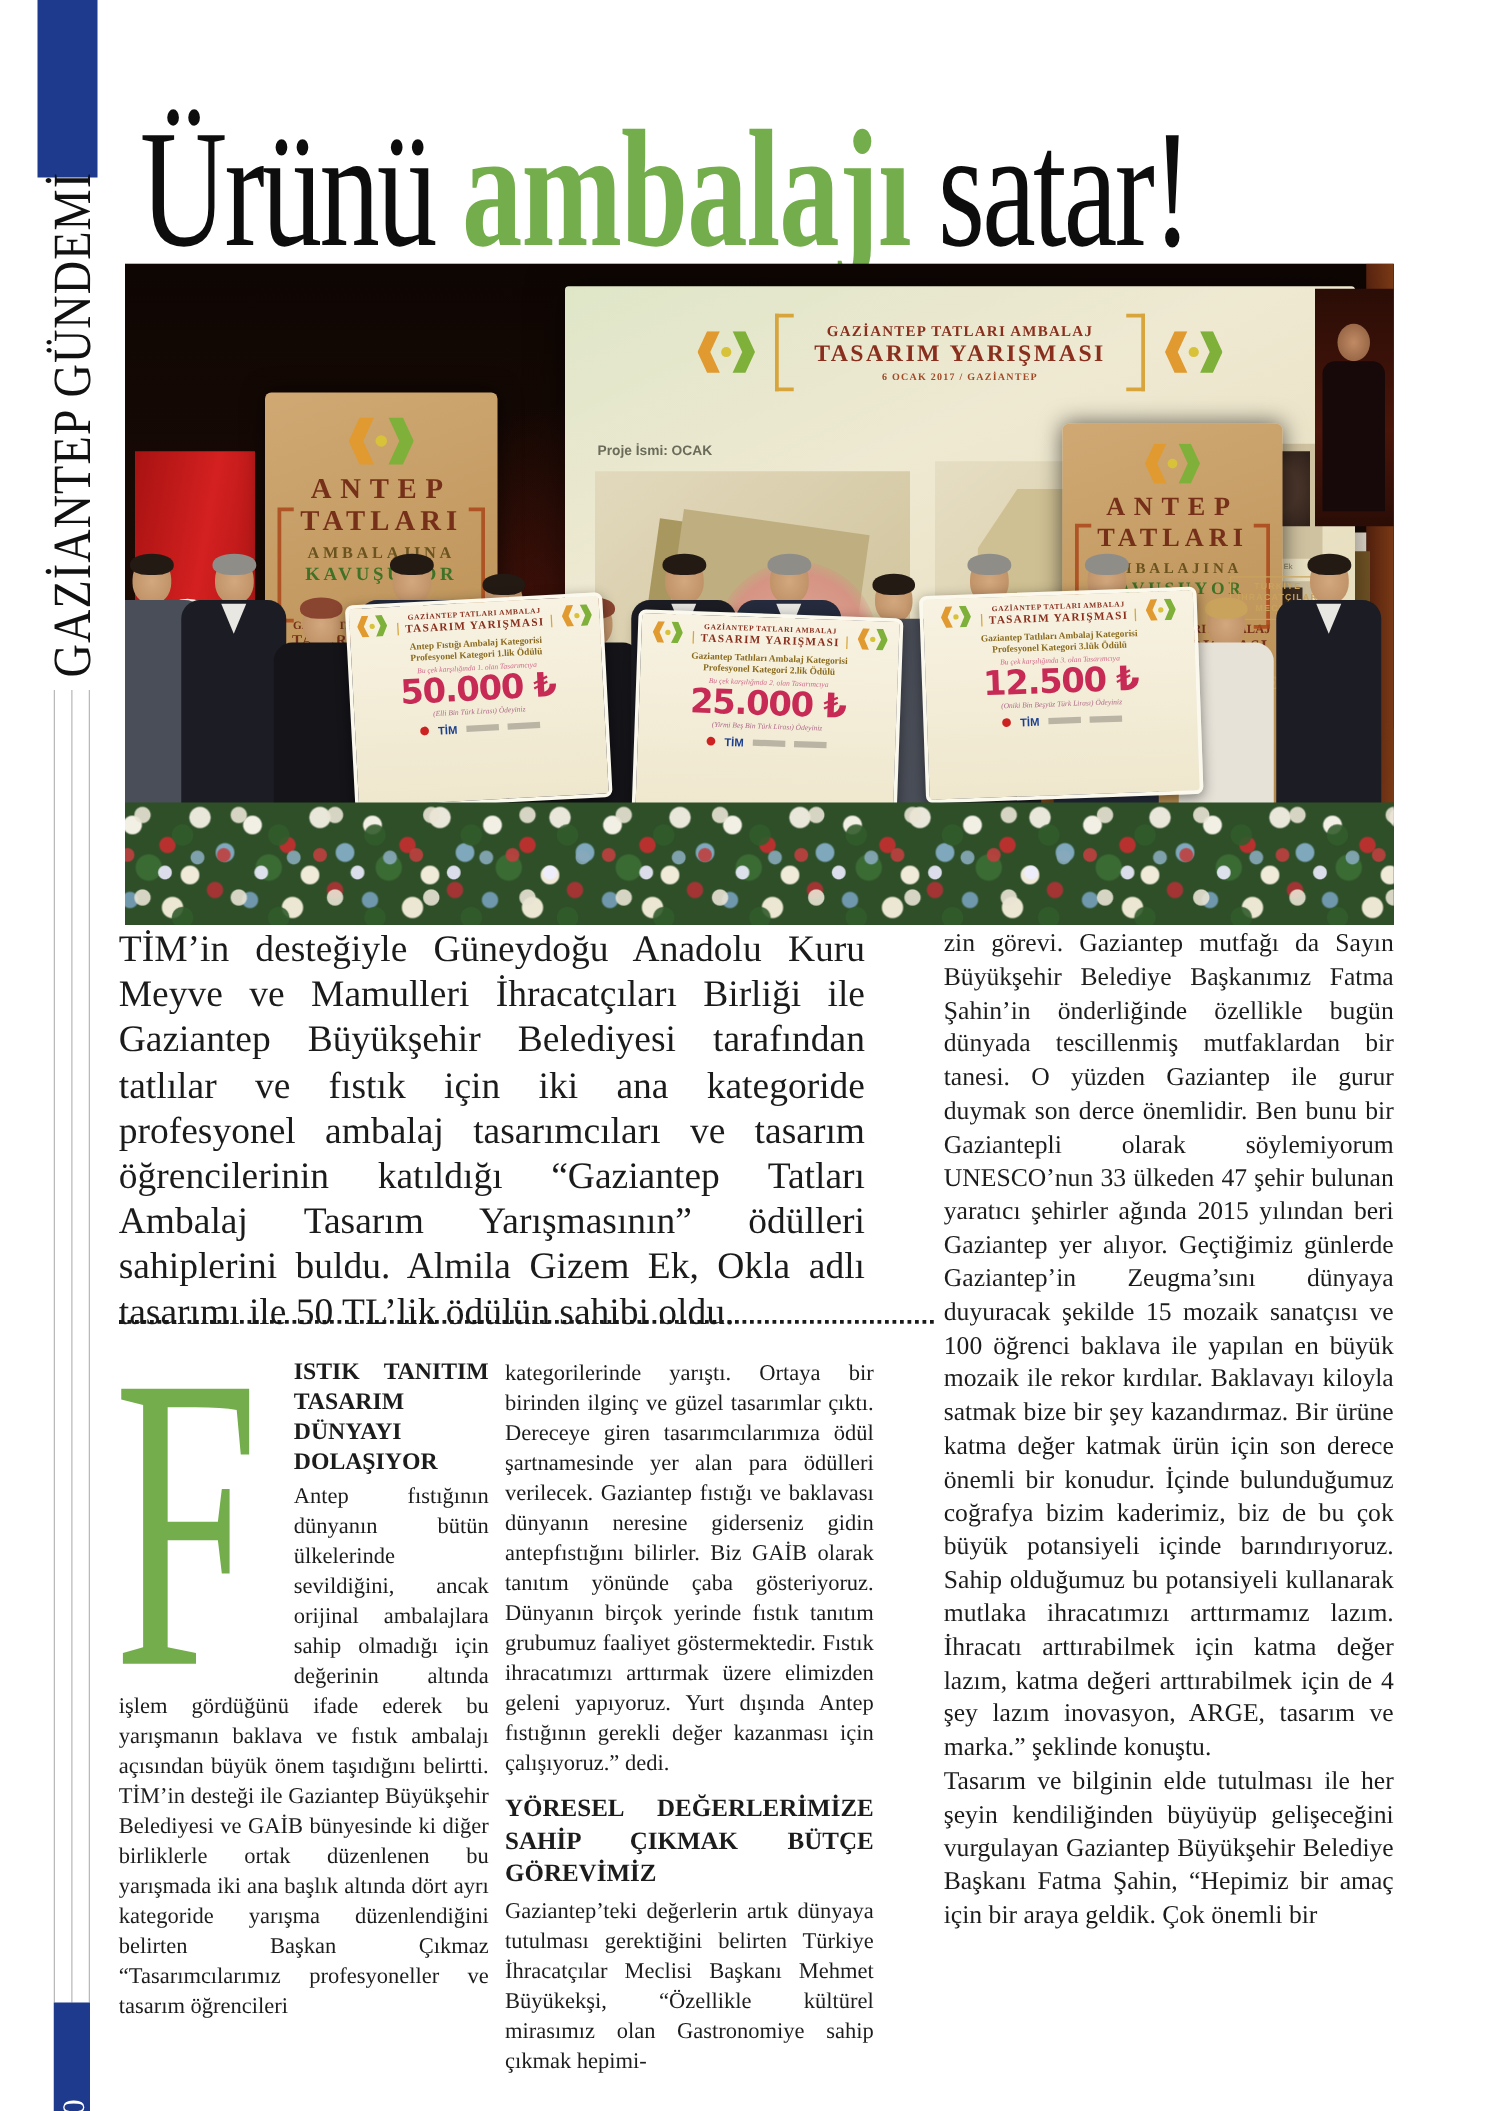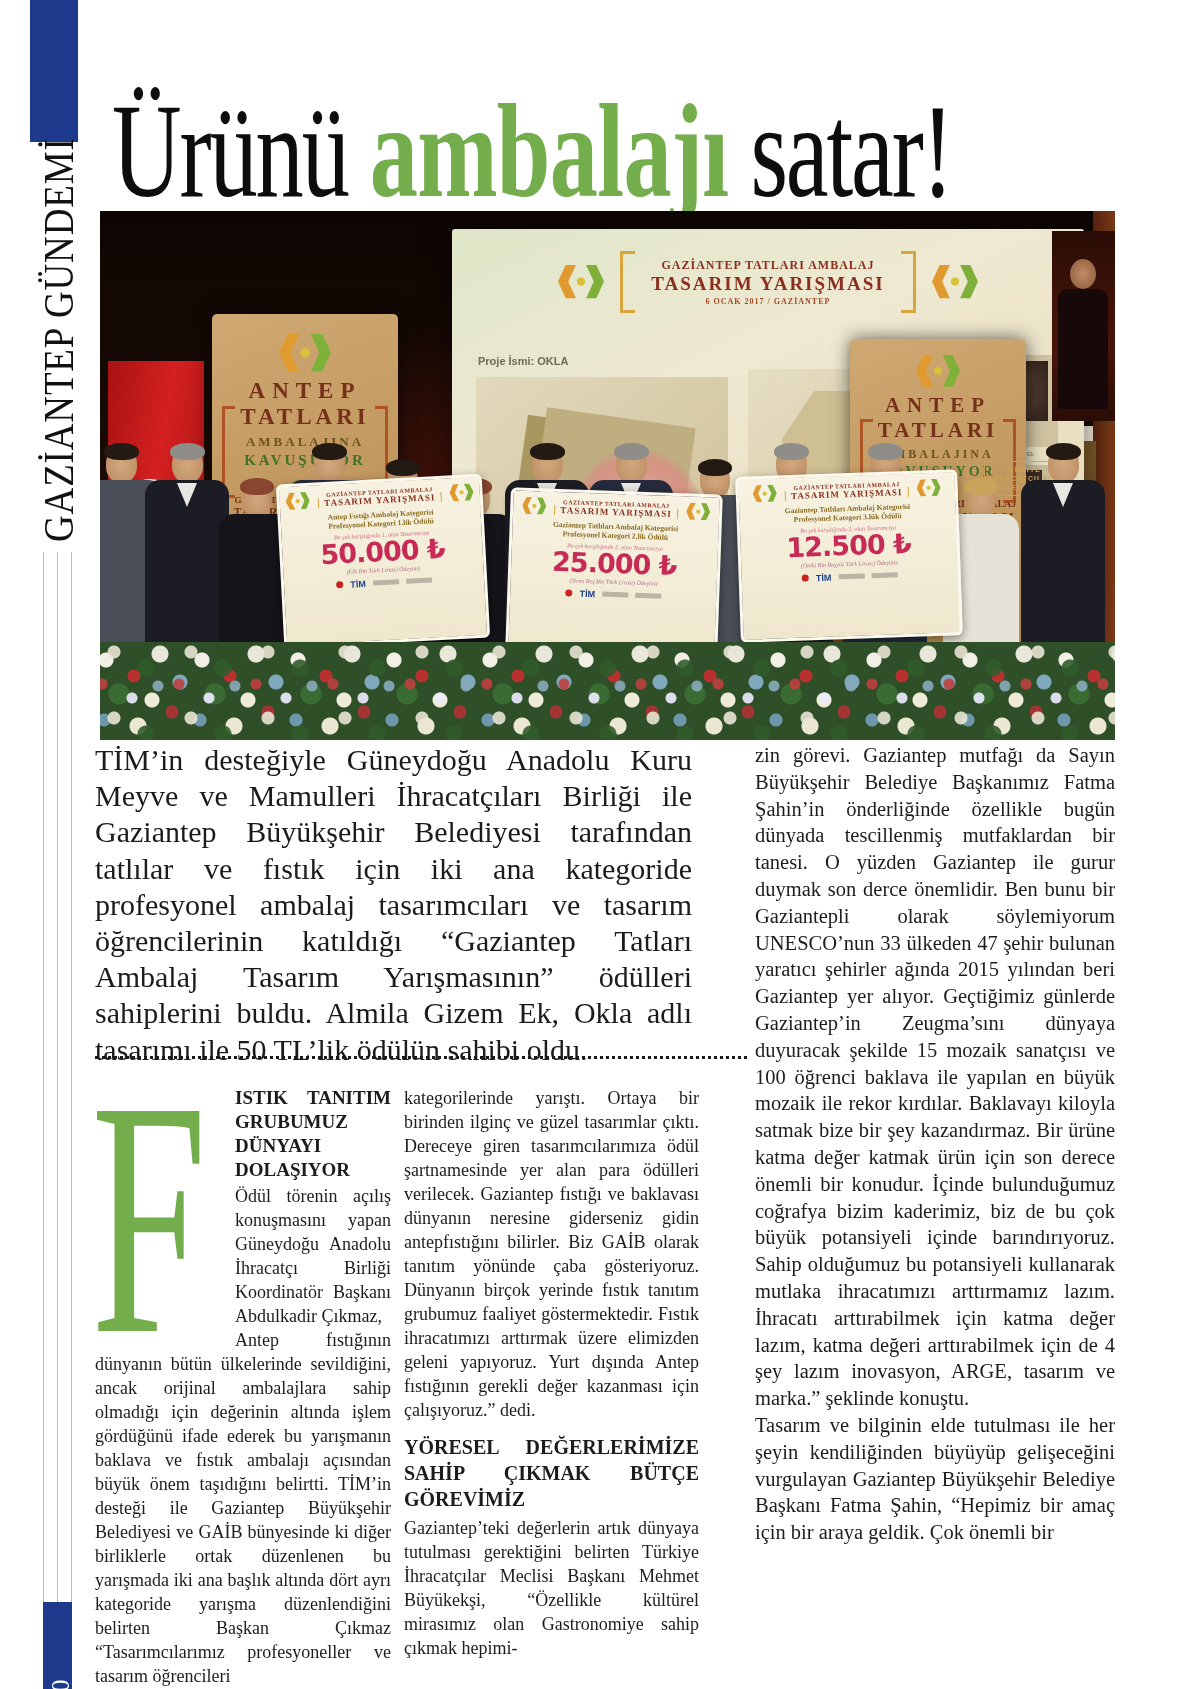--- a/index.html
+++ b/index.html
@@ -241,21 +241,21 @@
         <div class="sc-title">
           <div class="sc-t1">GAZİANTEP TATLARI AMBALAJ</div>
           <div class="sc-t2">TASARIM YARIŞMASI</div>
           <div class="sc-t3">6 OCAK 2017 / GAZİANTEP</div>
         </div>
         <div class="cbr cbr-r"></div>
         <svg class="sc-logo" viewBox="0 0 36 26">
             <use href="#glogo-def"></use>
           </svg>
       </div>
-      <div class="sc-project">Proje İsmi: OKLA</div>
+      <div class="sc-project">Proje İsmi: OCAK</div>
       <div class="sc-img1">
           <div class="box"></div>
         </div>
       <div class="sc-pink"></div>
       <div class="sc-img2">
           <div class="box"></div>
         </div>
       <div class="sc-portrait">
           <div class="ph"></div>
         </div>
@@ -467,22 +467,21 @@
     <div class="flowers2"></div>
   </figure>
 
   <section class="lead">TİM’in desteğiyle Güneydoğu Anadolu Kuru Meyve ve Mamulleri İhracatçıları Birliği ile Gaziantep Büyükşehir Belediyesi tarafından tatlılar ve fıstık için iki ana kategoride profesyonel ambalaj tasarımcıları ve tasarım öğrencilerinin katıldığı “Gaziantep Tatları Ambalaj Tasarım Yarışmasının” ödülleri sahiplerini buldu. Almila Gizem Ek, Okla adlı tasarımı ile 50 TL’lik ödülün sahibi oldu.</section>
   <div class="dotrule"></div>
 
   <section class="col col1">
     <div class="dc">
         <span>F</span>
       </div>
-    <h3 class="subhead">ISTIK TANITIM GRUBUMUZ DÜNYAYI DOLAŞIYOR</h3>
-    <p>Ödül törenin açılış konuşmasını yapan Güneydoğu Anadolu İhracatçı Birliği Koordinatör Başkanı Abdulkadir Çıkmaz,</p>
+    <h3 class="subhead">ISTIK TANITIM TASARIM DÜNYAYI DOLAŞIYOR</h3>
     <p>Antep fıstığının dünyanın bütün ülkelerinde sevildiğini, ancak orijinal ambalajlara sahip olmadığı için değerinin altında işlem gördüğünü ifade ederek bu yarışmanın baklava ve fıstık ambalajı açısından büyük önem taşıdığını belirtti. TİM’in desteği ile Gaziantep Büyükşehir Belediyesi ve GAİB bünyesinde ki diğer birliklerle ortak düzenlenen bu yarışmada iki ana başlık altında dört ayrı kategoride yarışma düzenlendiğini belirten Başkan Çıkmaz “Tasarımcılarımız profesyoneller ve tasarım öğrencileri</p>
   </section>
 
   <section class="col col2">
     <p>kategorilerinde yarıştı. Ortaya bir birinden ilginç ve güzel tasarımlar çıktı. Dereceye giren tasarımcılarımıza ödül şartnamesinde yer alan para ödülleri verilecek. Gaziantep fıstığı ve baklavası dünyanın neresine giderseniz gidin antepfıstığını bilirler. Biz GAİB olarak tanıtım yönünde çaba gösteriyoruz. Dünyanın birçok yerinde fıstık tanıtım grubumuz faaliyet göstermektedir. Fıstık ihracatımızı arttırmak üzere elimizden geleni yapıyoruz. Yurt dışında Antep fıstığının gerekli değer kazanması için çalışıyoruz.” dedi.</p>
     <h3 class="subhead">YÖRESEL DEĞERLERİMİZE SAHİP ÇIKMAK BÜTÇE GÖREVİMİZ</h3>
     <p>Gaziantep’teki değerlerin artık dünyaya tutulması gerektiğini belirten Türkiye İhracatçılar Meclisi Başkanı Mehmet Büyükekşi, “Özellikle kültürel mirasımız olan Gastronomiye sahip çıkmak hepimi-</p>
   </section>
 
   <section class="col col3">

